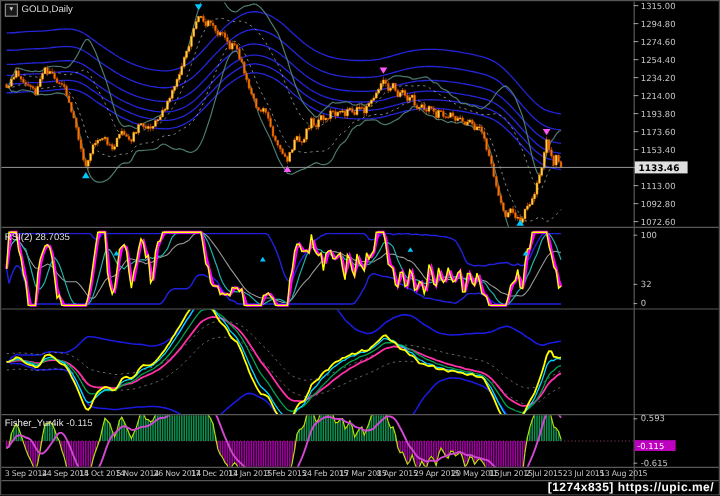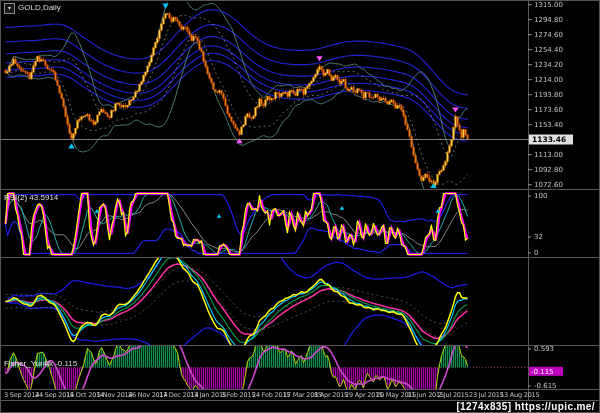--- a/index.html
+++ b/index.html
@@ -855,22 +855,22 @@
       </g>
     </svg>
 
   <div class="title">
     <span class="tbox">▾</span>
     <span>GOLD,Daily</span>
   </div>
 
   <div class="ind-label" style="top:192px">
     <span>RSI(2)</span>
-    <span class="val">43.5914</span>
+    <span class="val">28.7035</span>
   </div>
 
-  <div class="ind-label" style="top:358px">
+  <div class="ind-label" style="top:347px">
     <span>Fisher_Yur4ik</span>
     <span class="val">-0.115</span>
   </div>
 
   <div class="wm">[1274x835] https://upic.me/</div>
 </div>
 
 </body></html>

